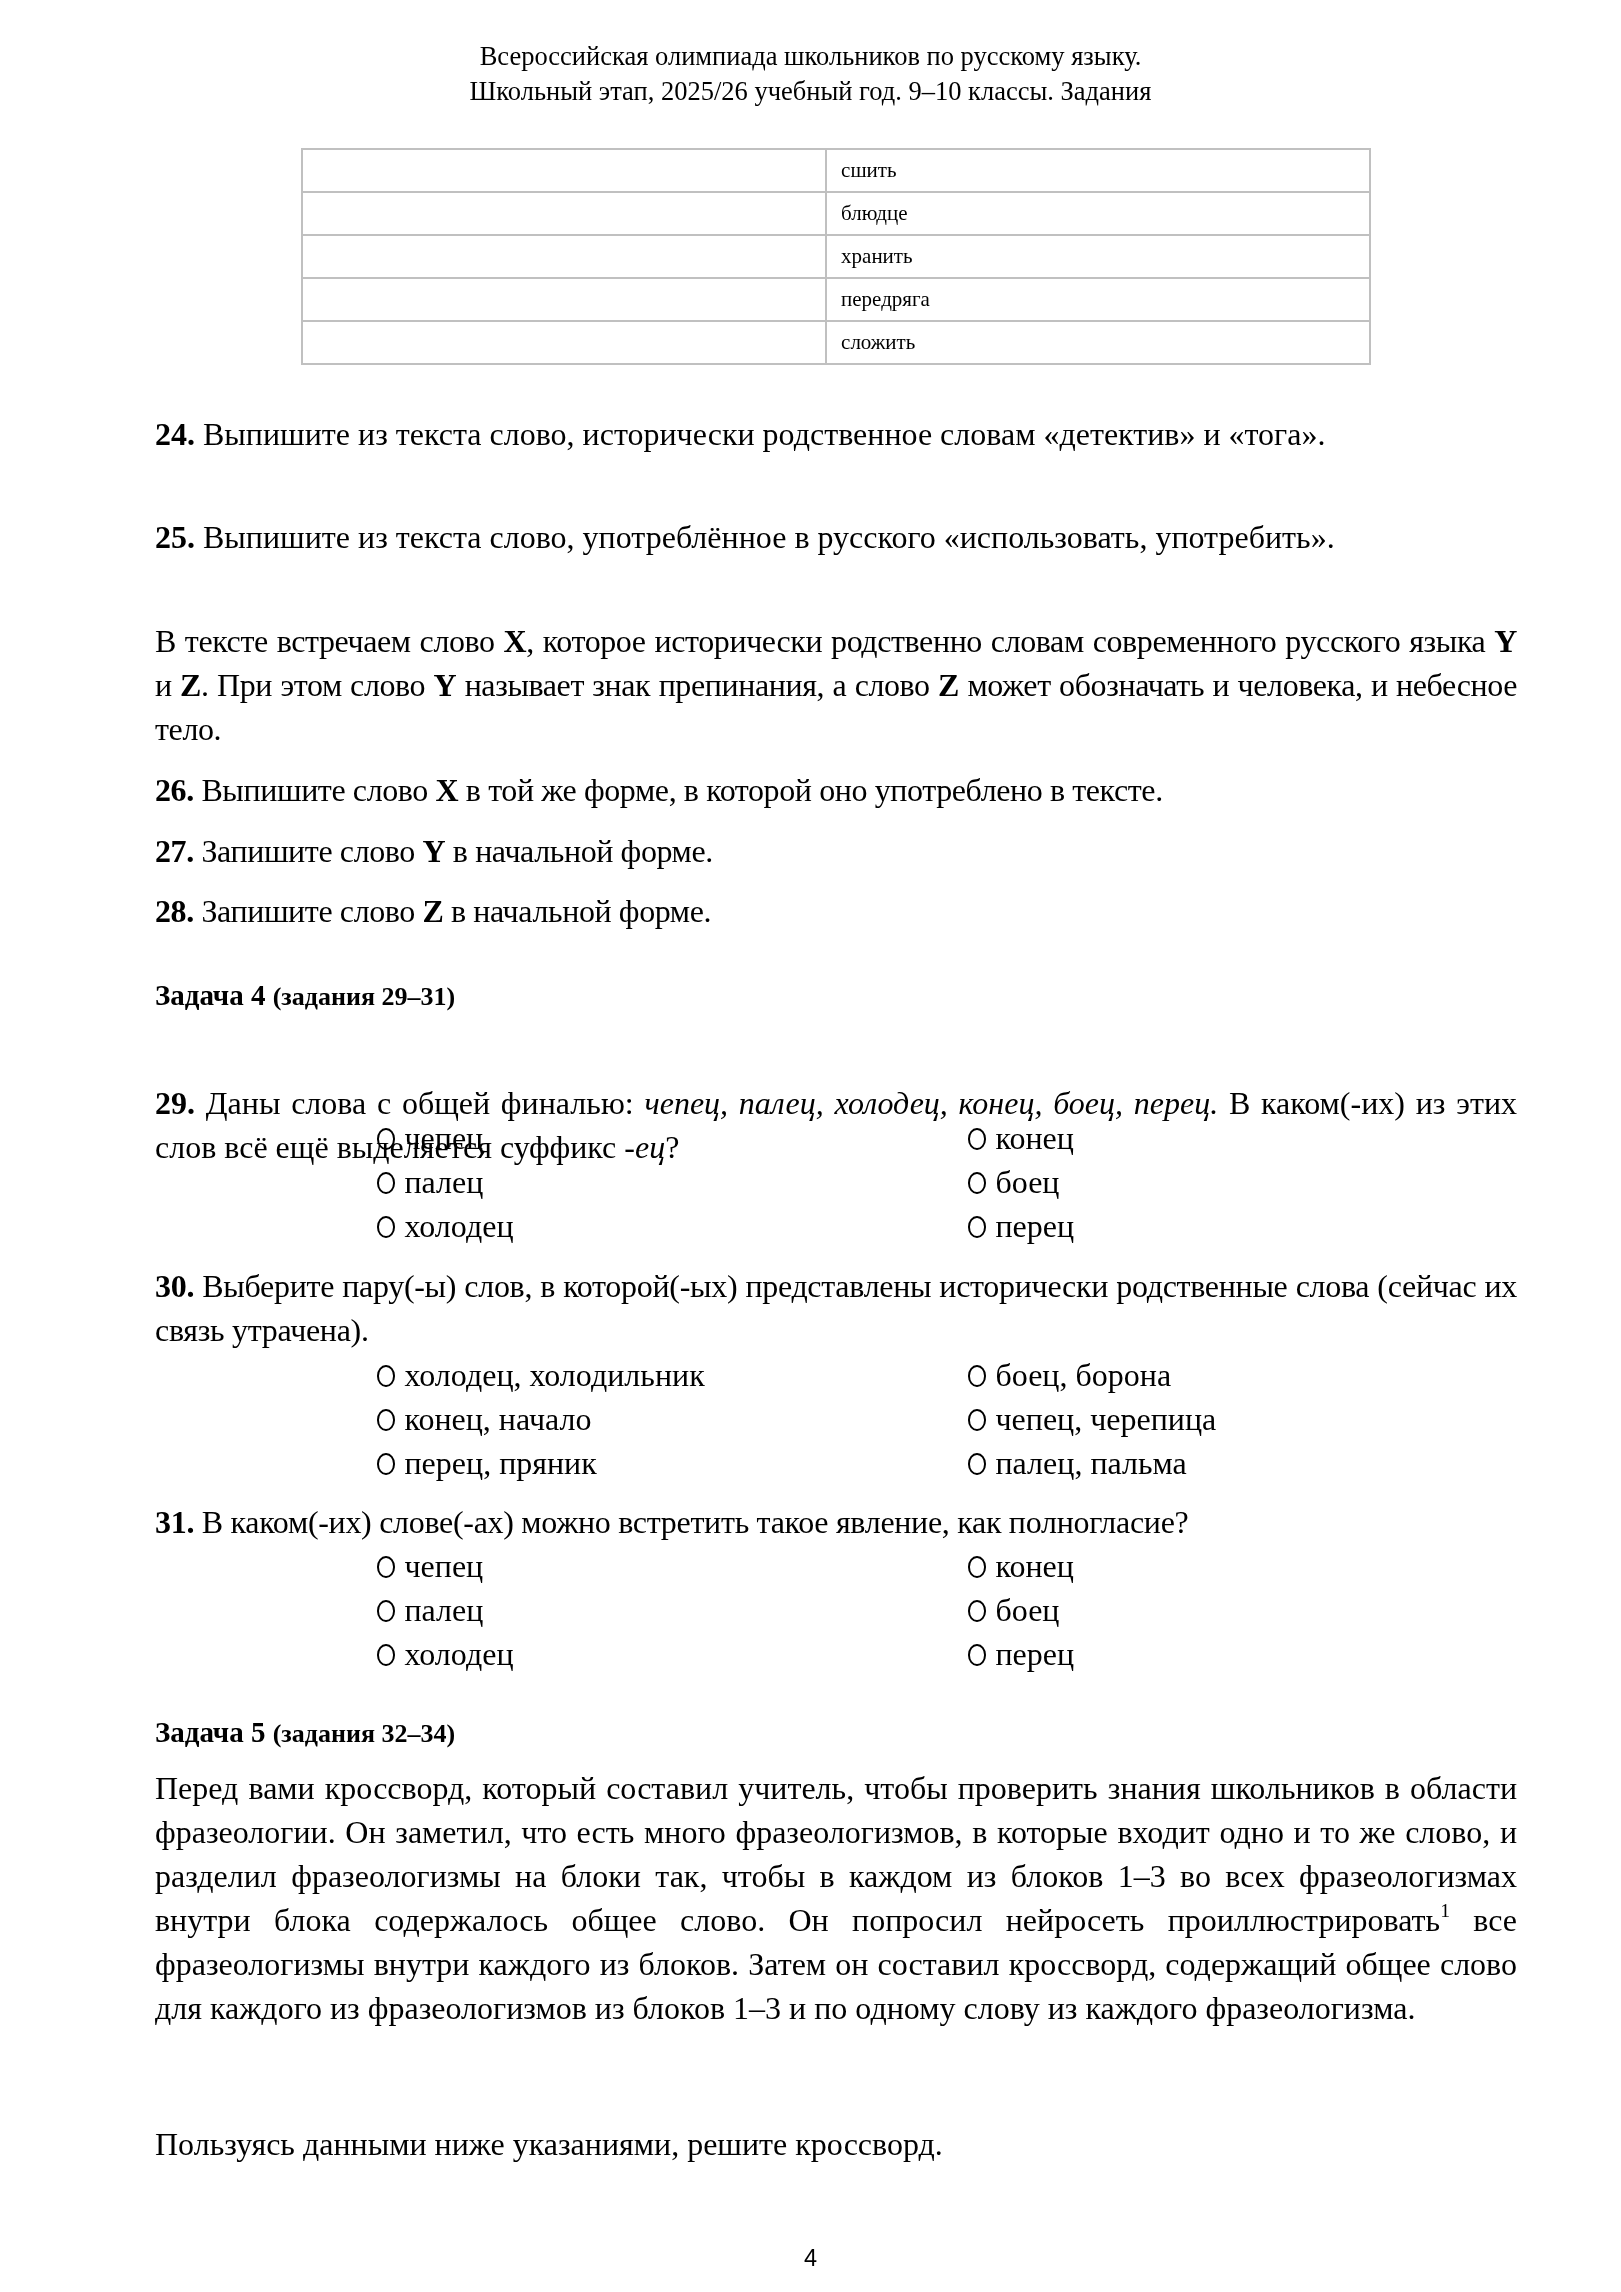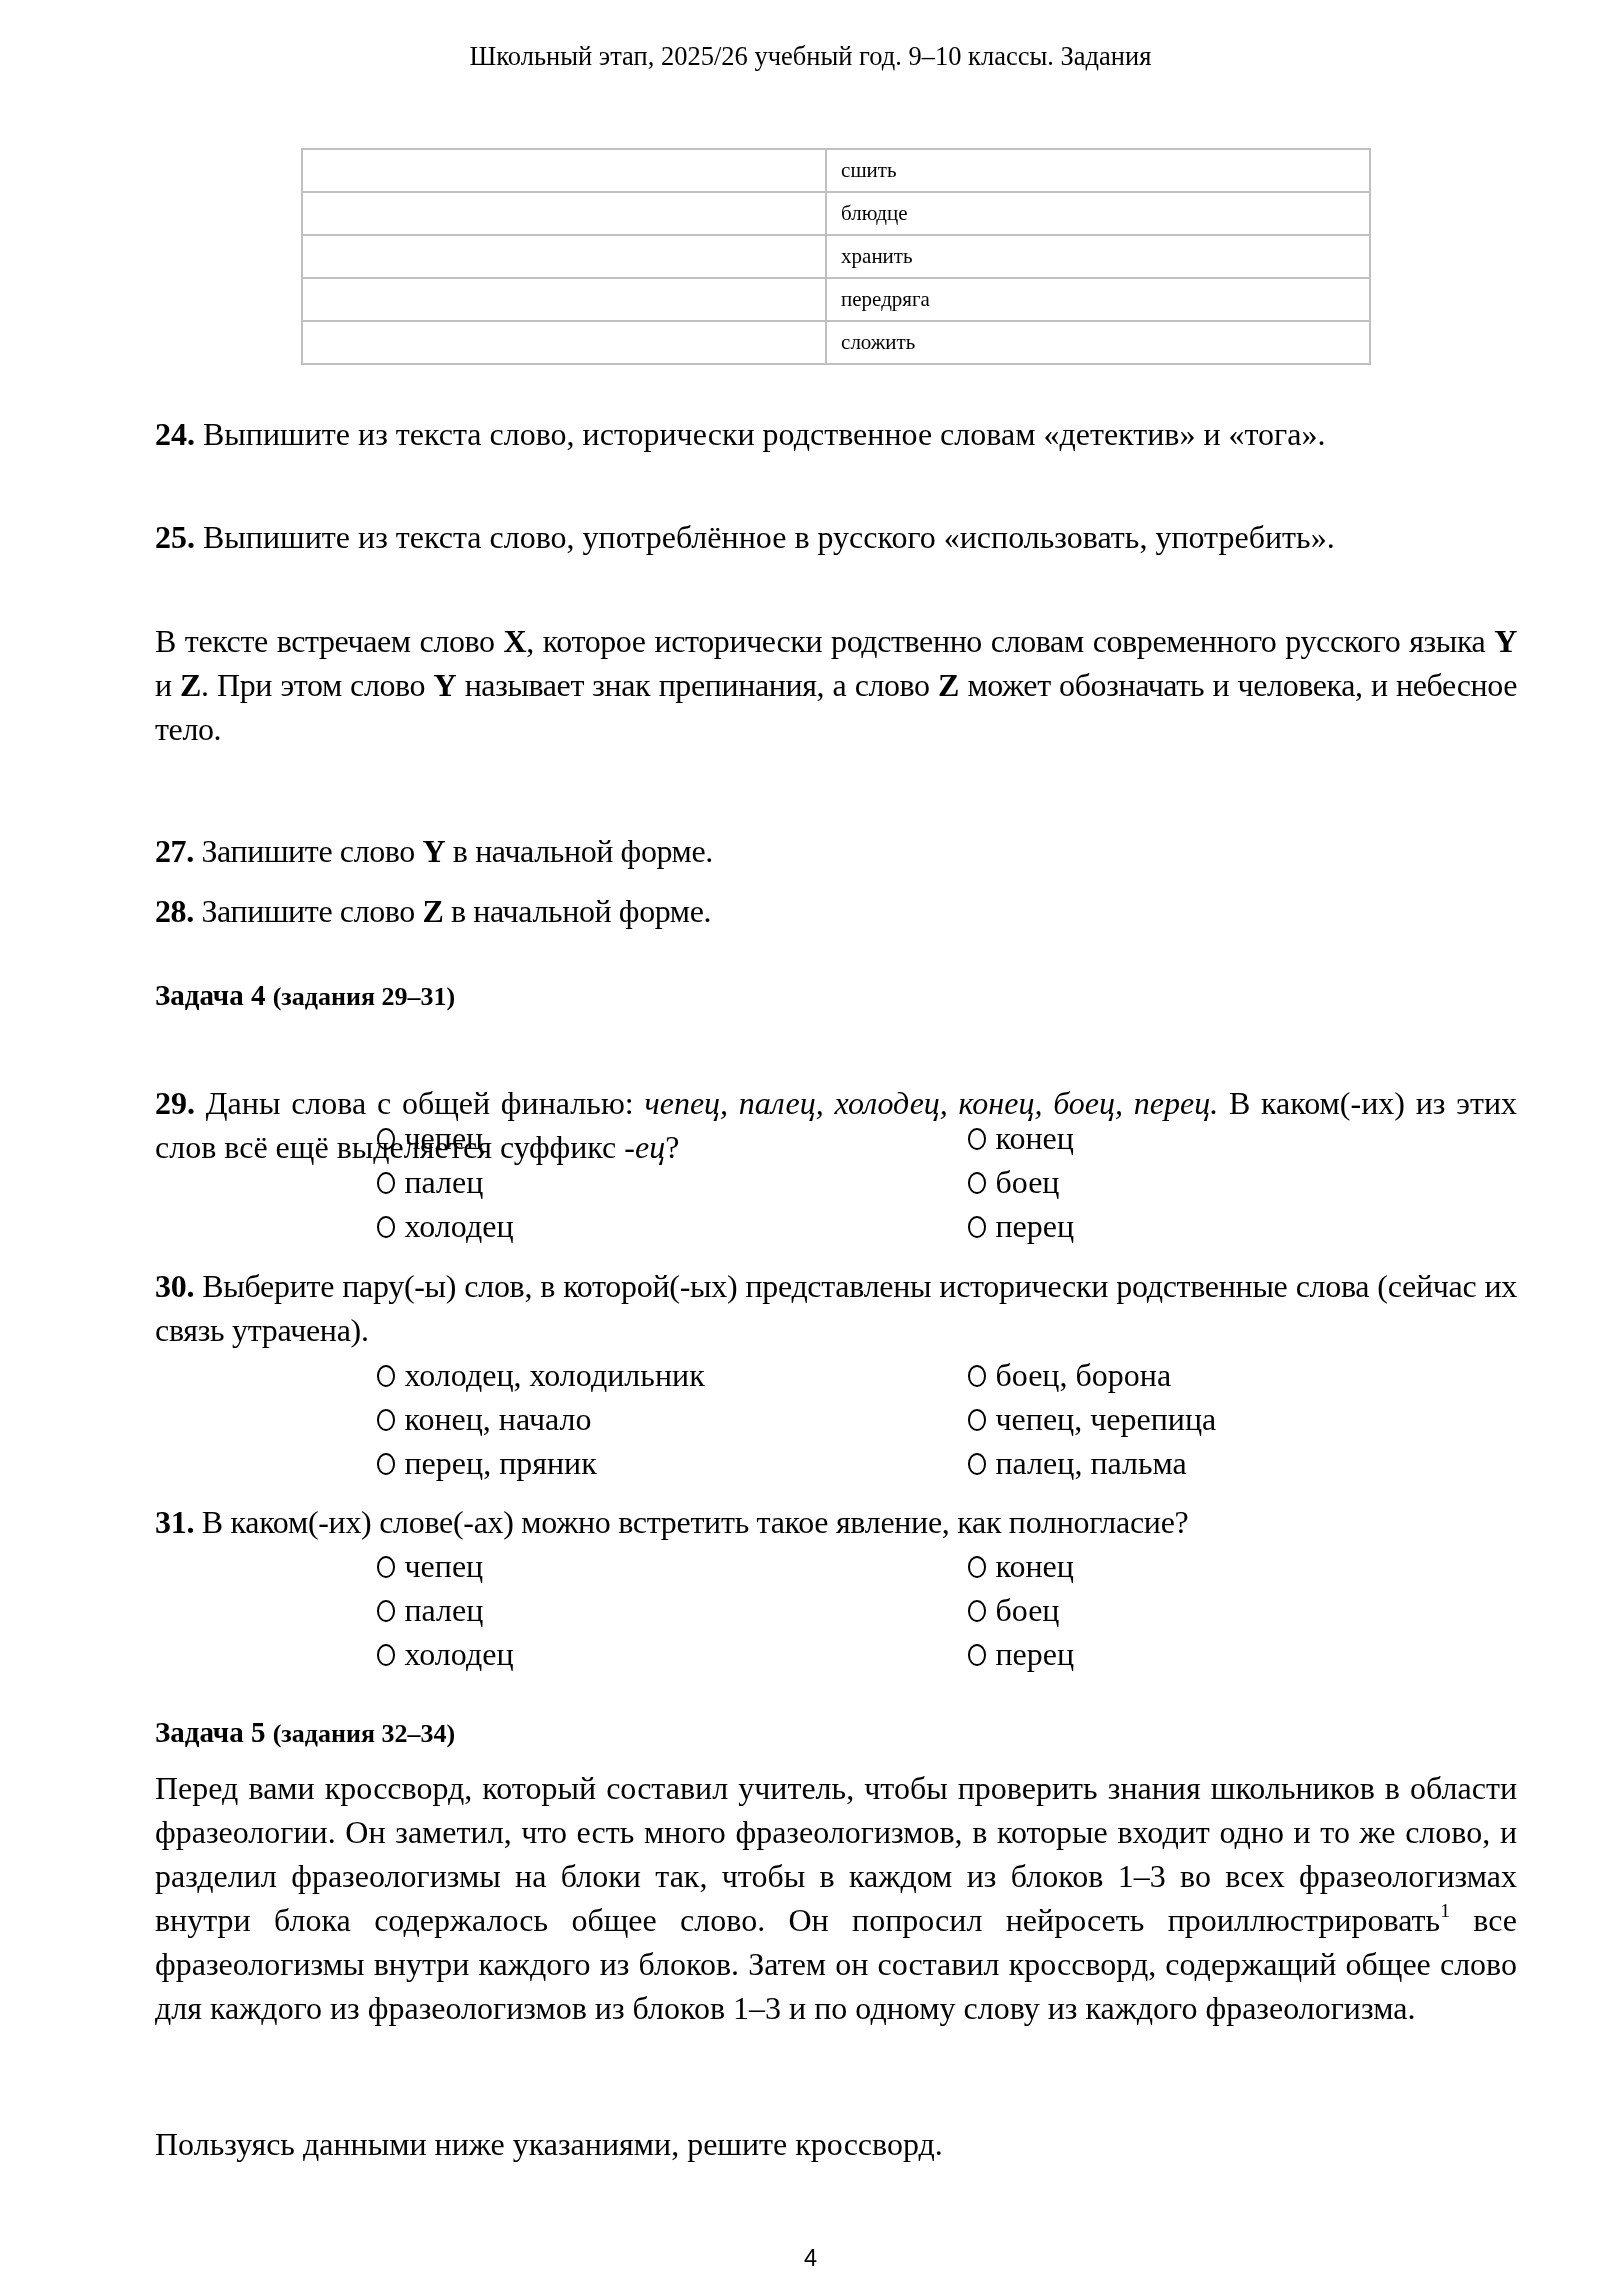--- a/index.html
+++ b/index.html
@@ -24,20 +24,21 @@
   sup { font-size:19.6px; line-height:0; position:relative; top:-2px; }
   .pagenum { position:absolute; top:2245px; left:0; width:1621px; text-align:center;
              font-family:"Liberation Sans", sans-serif; font-size:23.5px; }
 </style>
 </head>
 <body>
 
 <div class="page">
 
   <div class="header">
+    <div>Всероссийская олимпиада школьников по русскому языку.</div>
     <div>Школьный этап, 2025/26 учебный год. 9–10 классы. Задания</div>
   </div>
 
   <table class="tbl">
     <tbody>
         <tr>
       <td class="c1"></td>
       <td>сшить</td>
     </tr>
     <tr>
@@ -64,20 +65,23 @@
   </div>
 
   <div class="content" style="top:515px;">
     <p class="para"><span class="b">25.</span><span> Выпишите из текста слово, употреблённое в русского «использовать, употребить».</span></p>
   </div>
 
   <div class="content" style="top:619px;">
     <p class="para" style="letter-spacing:-0.4px;"><span>В тексте встречаем слово </span><span class="b">X</span><span>, которое исторически родственно словам современного русского языка </span><span class="b">Y</span><span> и </span><span class="b">Z</span><span>. При этом слово </span><span class="b">Y</span><span> называет знак препинания, а слово </span><span class="b">Z</span><span> может обозначать и человека, и небесное тело.</span></p>
   </div>
 
+  <div class="content" style="top:768px;">
+    <p class="para" style="letter-spacing:-0.4px;"><span class="b">26.</span><span> Выпишите слово </span><span class="b">X</span><span> в той же форме, в которой оно употреблено в тексте.</span></p>
+  </div>
 
   <div class="content" style="top:829px;">
     <p class="para" style="letter-spacing:-0.4px;"><span class="b">27.</span><span> Запишите слово </span><span class="b">Y</span><span> в начальной форме.</span></p>
   </div>
 
   <div class="content" style="top:889px;">
     <p class="para" style="letter-spacing:-0.4px;"><span class="b">28.</span><span> Запишите слово </span><span class="b">Z</span><span> в начальной форме.</span></p>
   </div>
 
   <div class="content heading" style="top:973px;">

